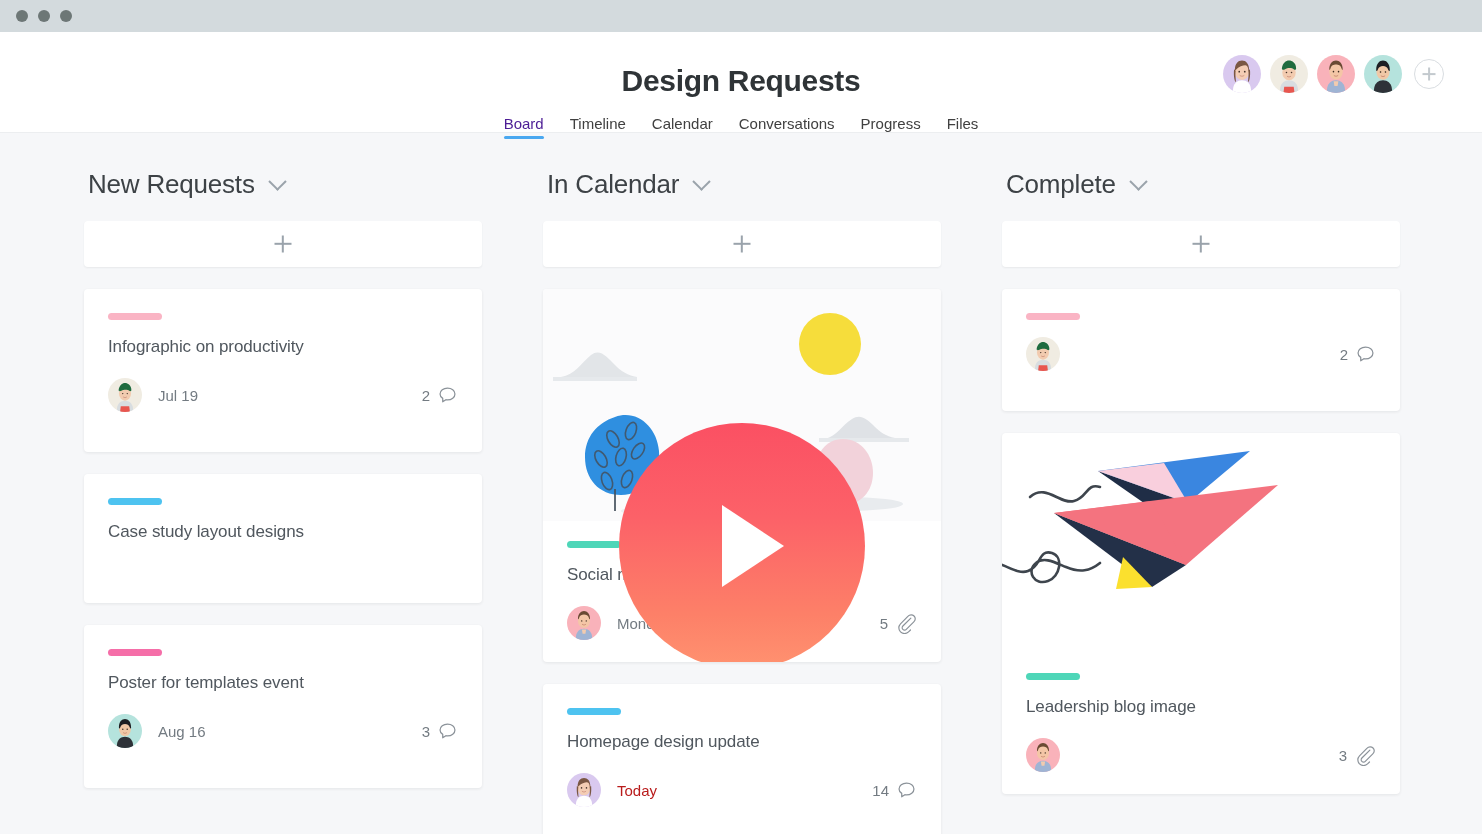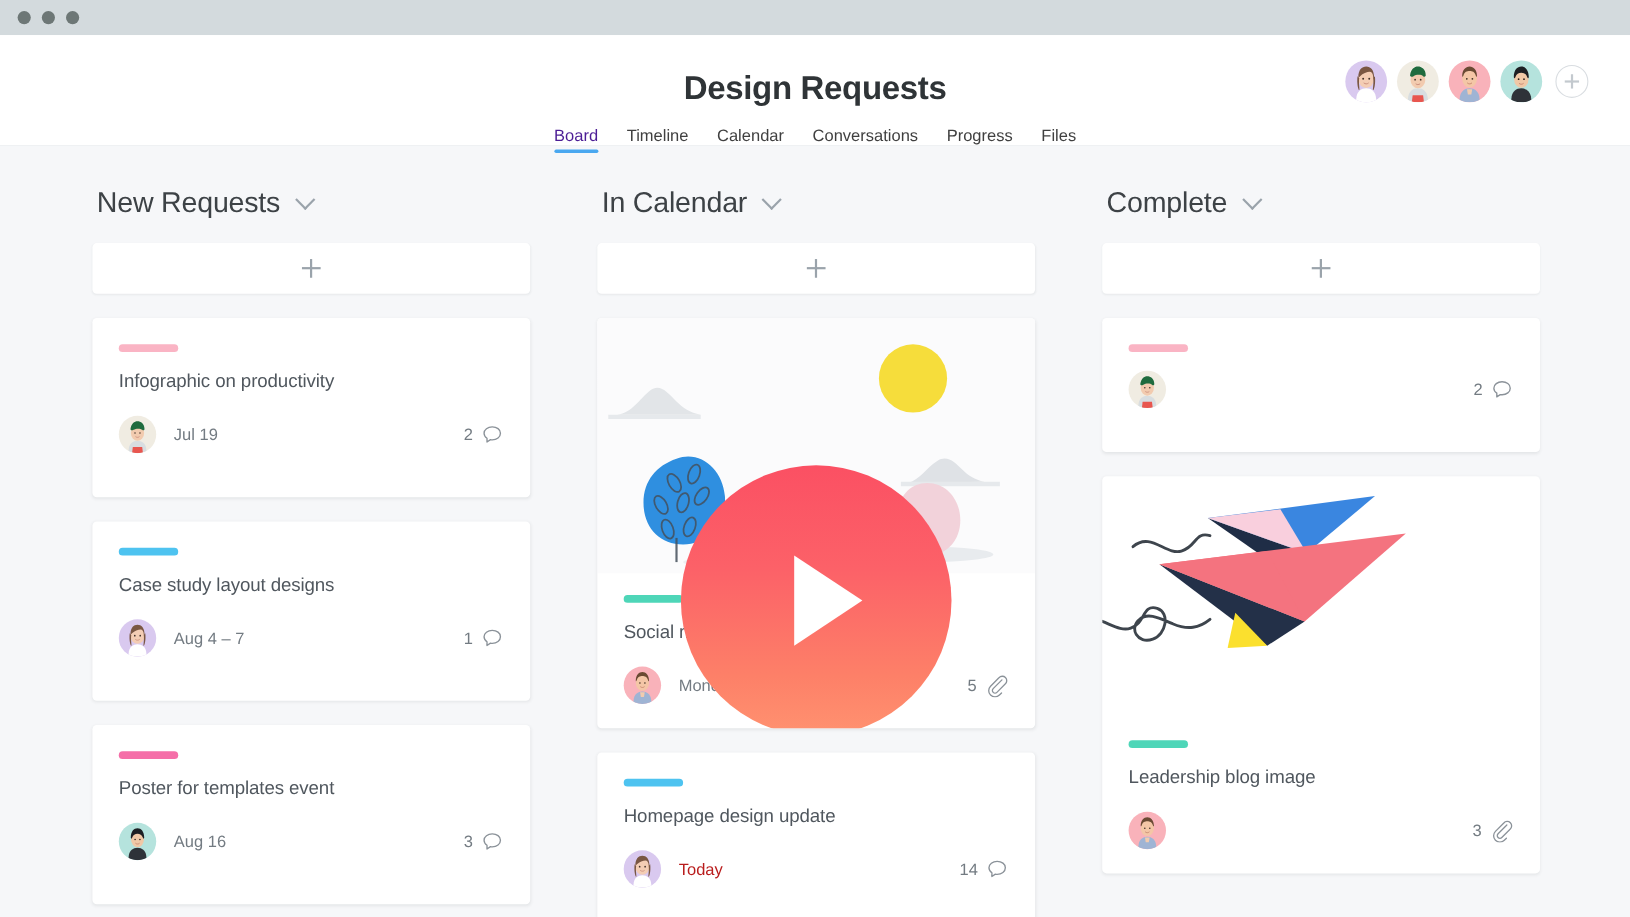--- a/index.html
+++ b/index.html
@@ -288,34 +288,20 @@
             <span>2</span>
             <svg width="21" height="21" viewBox="0 0 22 22">
               <path d="M11 3.2c-4.3 0-7.8 2.7-7.8 6.1 0 1.9 1.1 3.6 2.8 4.7v3.6l3.3-2.2c.6.1 1.2.2 1.7.2 4.3 0 7.8-2.7 7.8-6.3S15.3 3.2 11 3.2z" fill="none" stroke="#8b9299" stroke-width="1.3" stroke-linejoin="round"></path>
             </svg>
           </div>
         </div>
       </div>
       <div class="card">
         <div class="tagbar" style="background:#4ec3f0"></div>
         <div class="card-title">Case study layout designs</div>
-        <div class="card-foot">
-          <div class="avatar" style="width:34px;height:34px;background:#d9c9ef">
-            <svg viewBox="0 0 40 48">
-              <use href="#face-member-1"></use>
-            </svg>
-          </div>
-          <div class="card-date">Aug 4 – 7</div>
-          <div class="meta">
-            <span>1</span>
-            <svg width="21" height="21" viewBox="0 0 22 22">
-              <path d="M11 3.2c-4.3 0-7.8 2.7-7.8 6.1 0 1.9 1.1 3.6 2.8 4.7v3.6l3.3-2.2c.6.1 1.2.2 1.7.2 4.3 0 7.8-2.7 7.8-6.3S15.3 3.2 11 3.2z" fill="none" stroke="#8b9299" stroke-width="1.3" stroke-linejoin="round"></path>
-            </svg>
-          </div>
-        </div>
       </div>
       <div class="card">
         <div class="tagbar" style="background:#f56ea8"></div>
         <div class="card-title">Poster for templates event</div>
         <div class="card-foot">
           <div class="avatar" style="width:34px;height:34px;background:#b5e3dd">
             <svg viewBox="0 0 40 48">
               <use href="#face-member-4"></use>
             </svg>
           </div>

